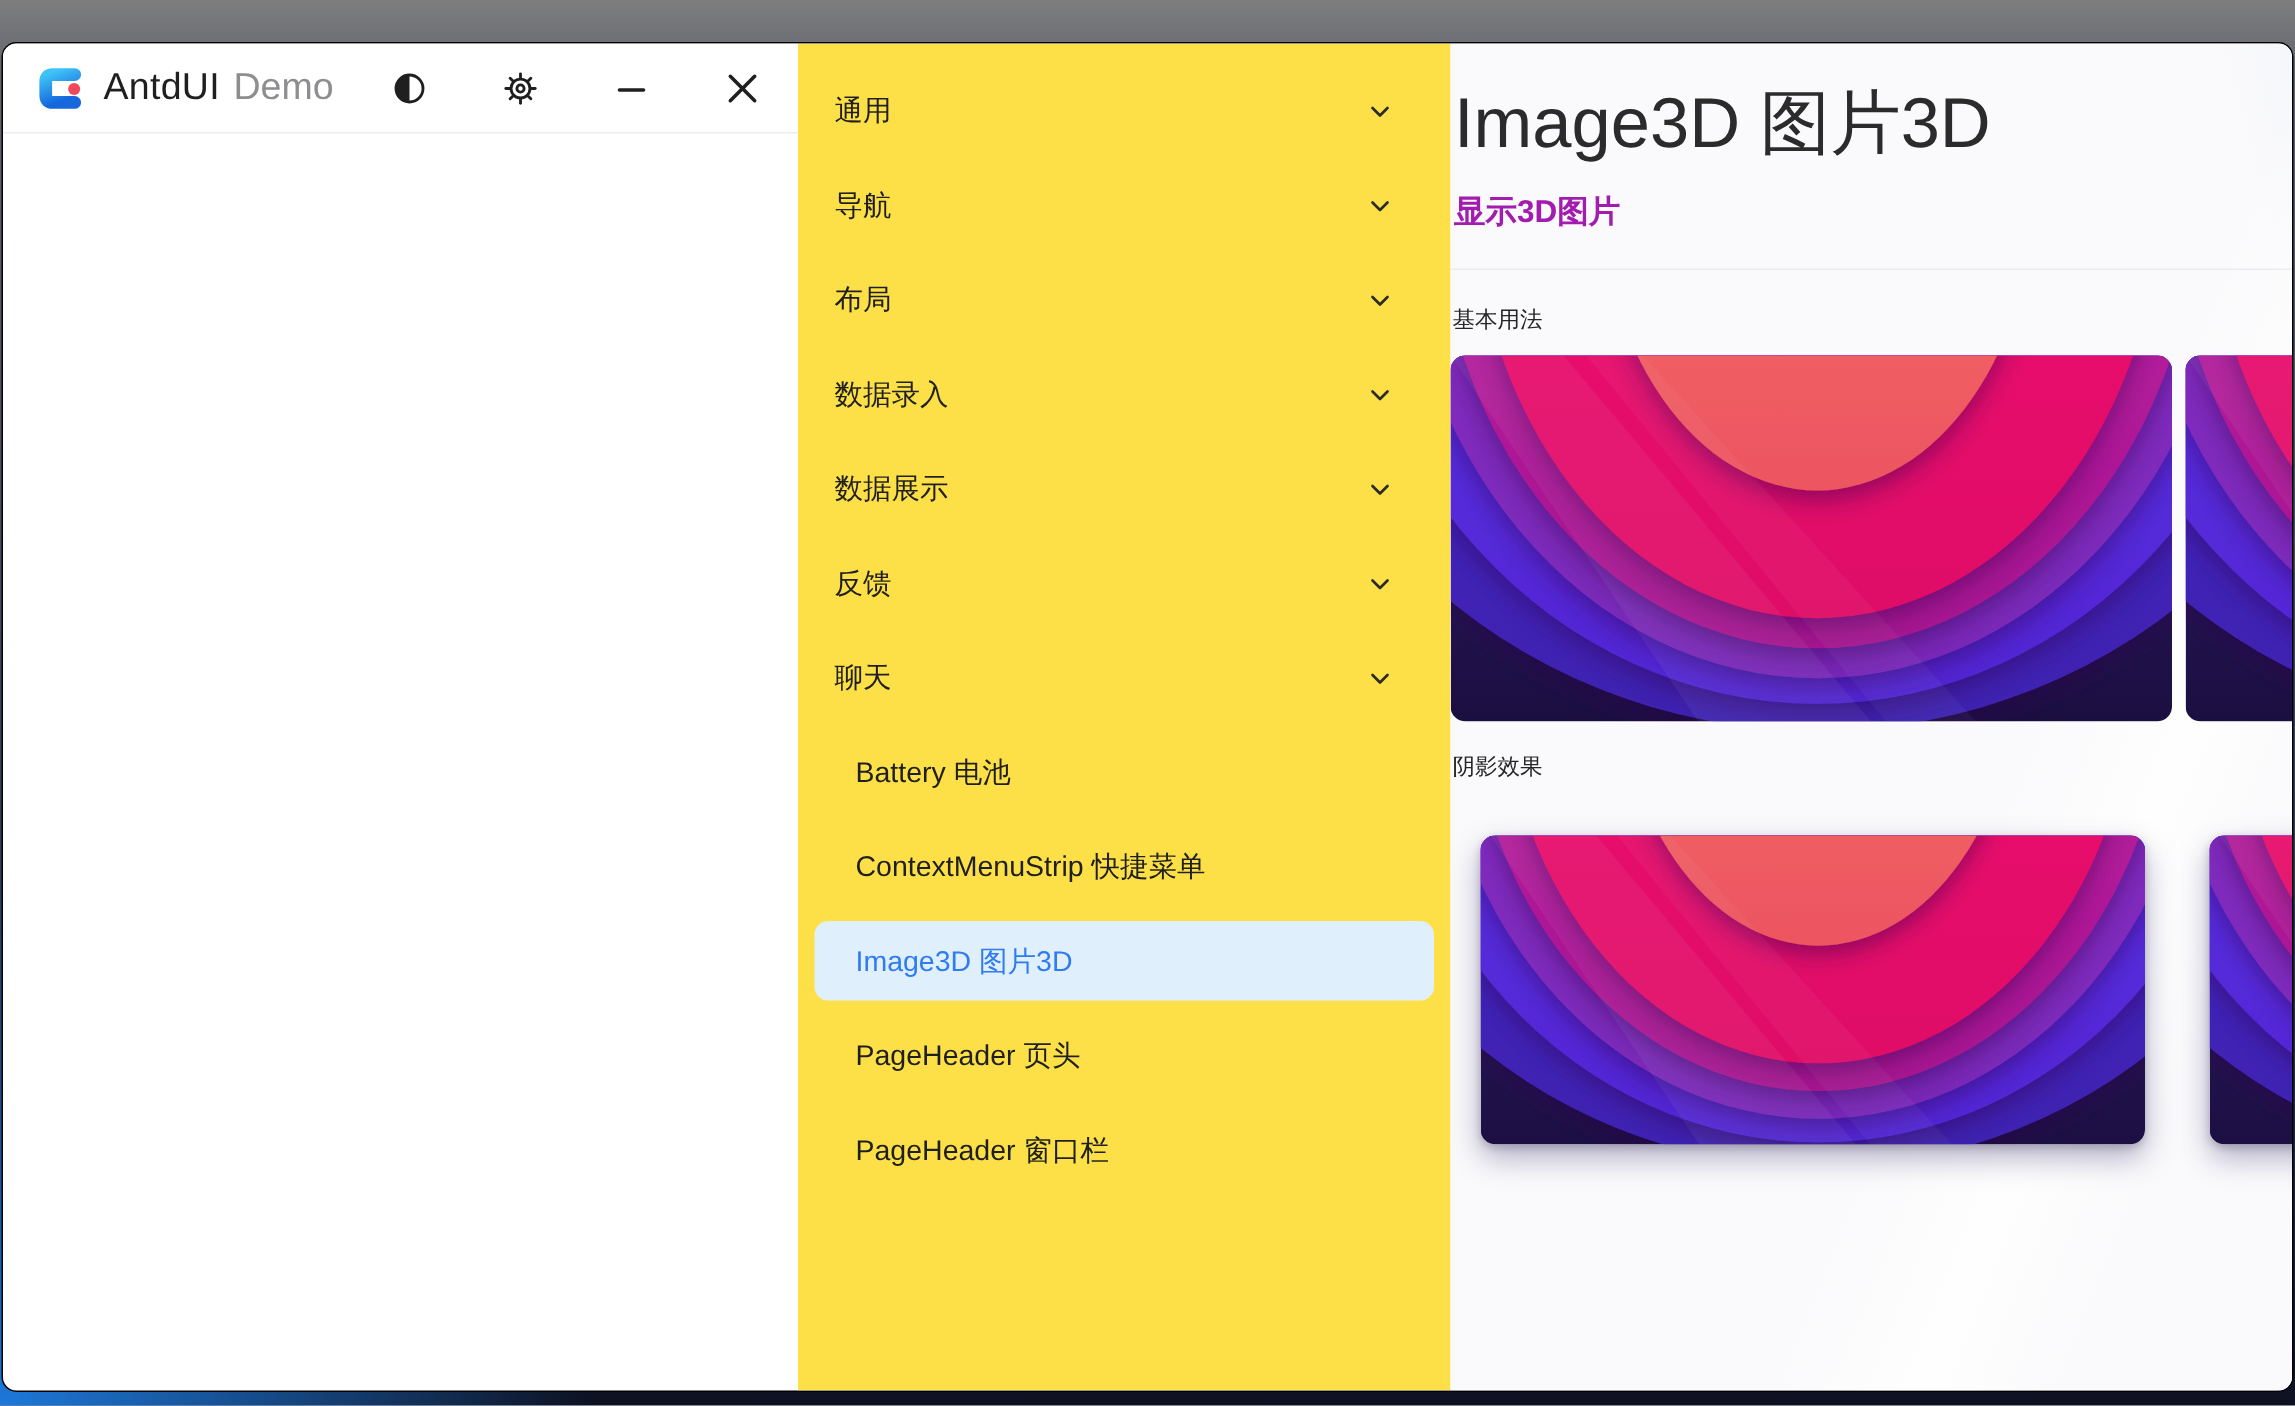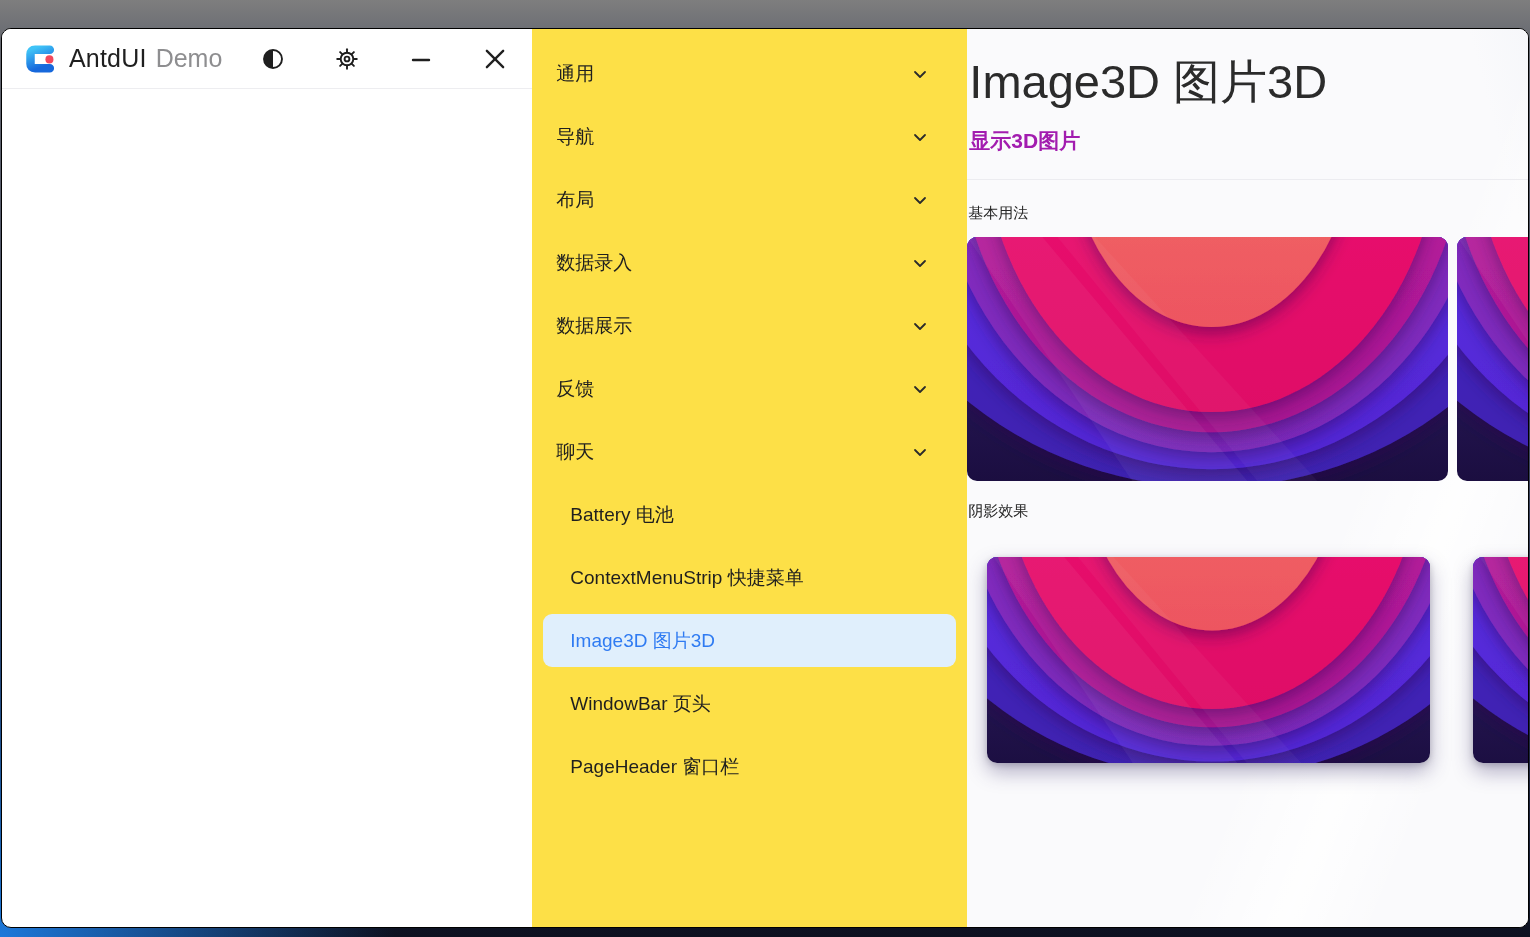--- a/index.html
+++ b/index.html
@@ -227,21 +227,21 @@
             <span>ContextMenuStrip 快捷菜单</span>
           </div>
       </div>
       <div class="nav-sub selected">
         <div class="pill">
             <span>Image3D 图片3D</span>
           </div>
       </div>
       <div class="nav-sub">
         <div class="pill">
-            <span>WindowBar 页头</span>
+            <span>PageHeader 页头</span>
           </div>
       </div>
       <div class="nav-sub">
         <div class="pill">
             <span>PageHeader 窗口栏</span>
           </div>
       </div>
     </nav>
 
     <main class="main">

